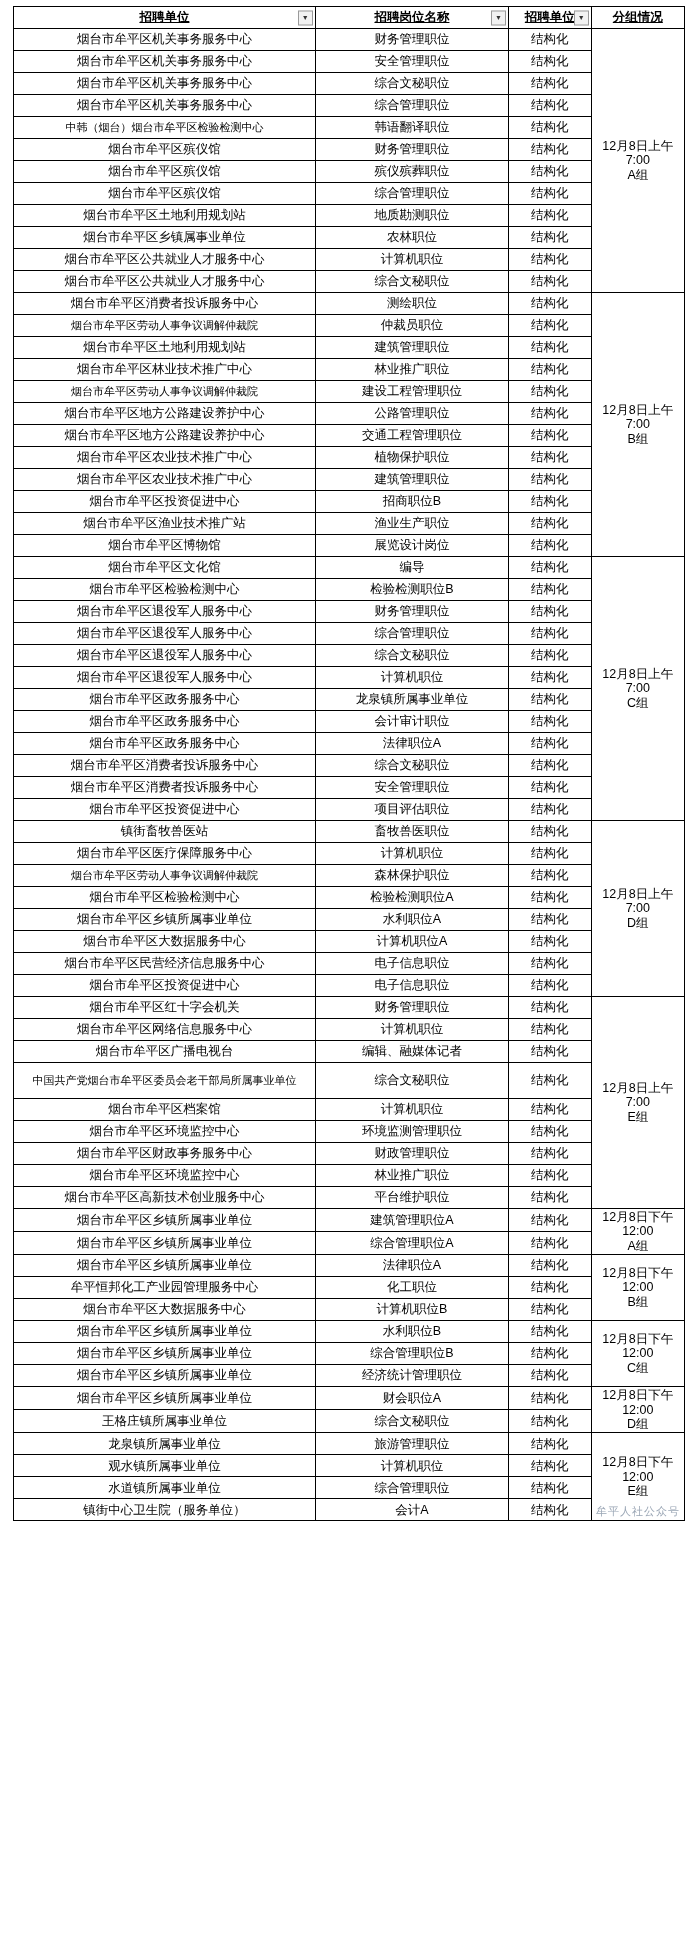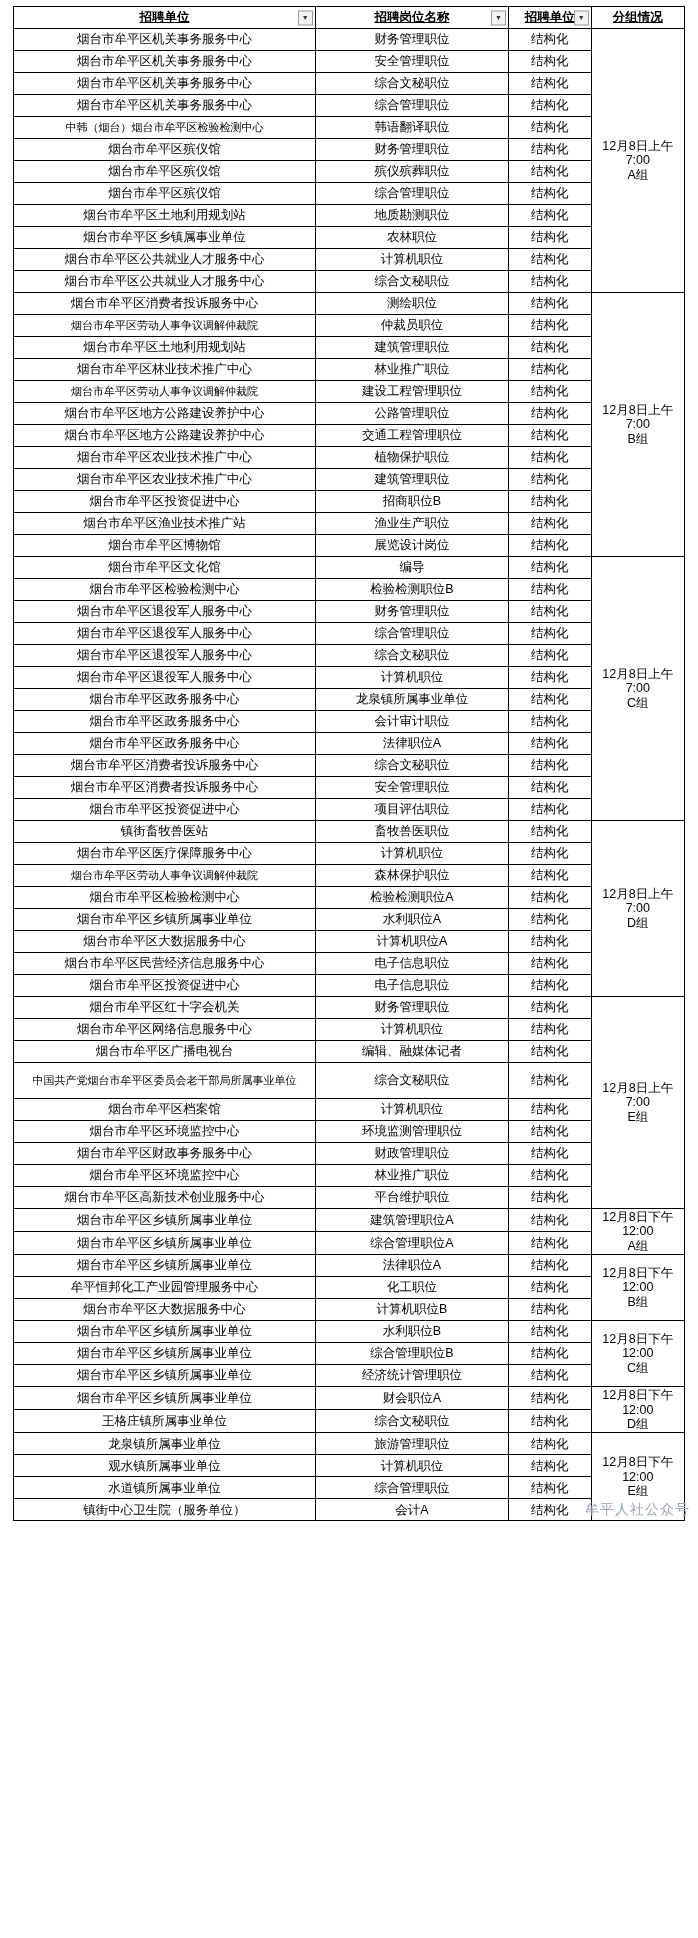--- a/index.html
+++ b/index.html
@@ -70,23 +70,23 @@
   td.unit { font-size: 12.5px; }
   td.unit.small { font-size: 11px; line-height: 1.1; }
   td.group {
     font-size: 11.5px;
     line-height: 1.25;
     white-space: pre-line;
     margin-left: 48px;
   }
   .watermark {
     position: absolute;
-    right: 8px;
+    right: 18px;
     bottom: 2px;
-    font-size: 14px;
+    font-size: 11px;
     color: #9aa6b5;
     letter-spacing: 1px;
   }
 </style>
 </head>
 <body>
 
 <div class="page">
 
 

